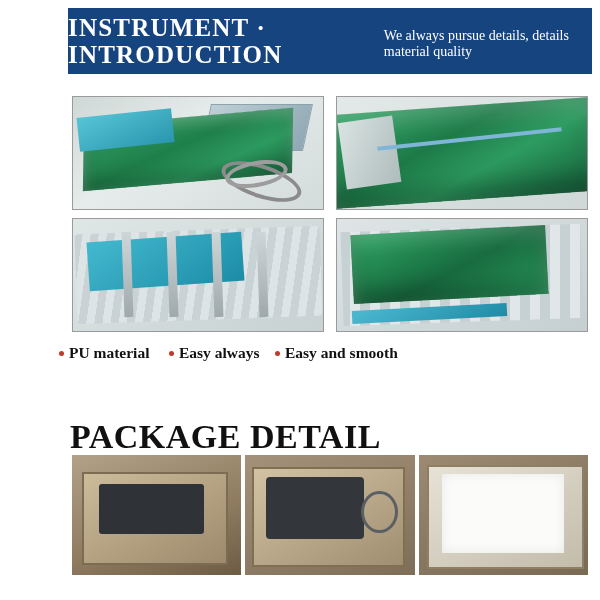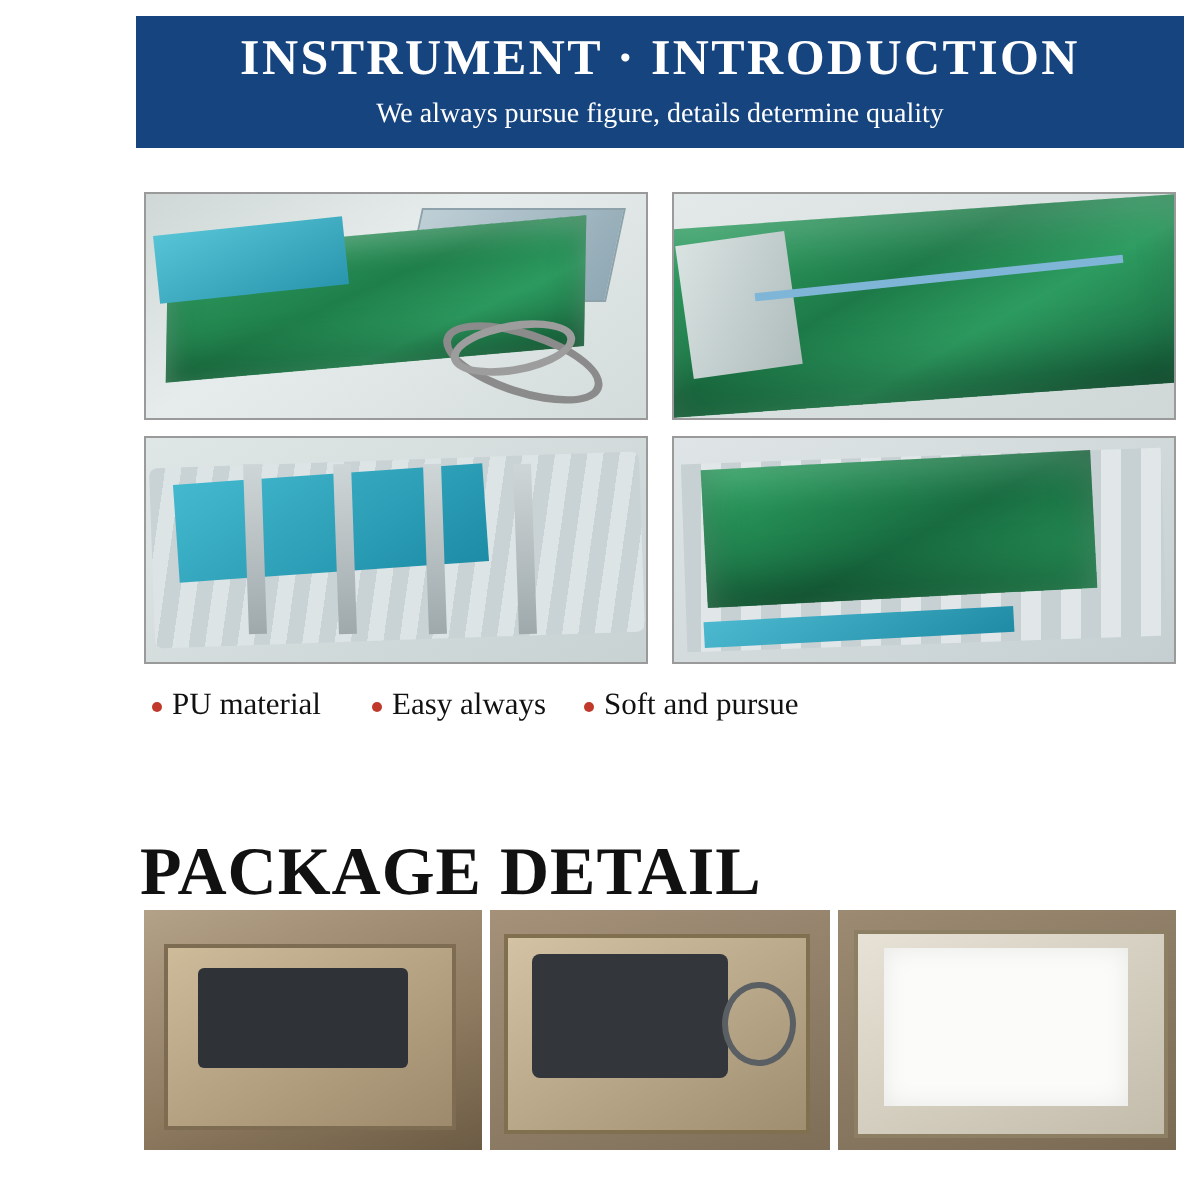--- a/index.html
+++ b/index.html
@@ -22,21 +22,21 @@
 
   
   .banner {
     position: absolute;
     left: 68px;
     top: 8px;
     width: 524px;
     height: 66px;
     background: #16447f;
     display: flex;
-    flex-direction: column;
+    flex-direction: row;
     align-items: center;
     justify-content: center;
     color: #ffffff;
     box-sizing: border-box;
   }
   .banner-title {
     font-size: 25px;
     font-weight: bold;
     letter-spacing: 1.2px;
     line-height: 1.1;
@@ -158,25 +158,26 @@
   }
   .p4 .bluestrip {
     position: absolute; left: 6%; bottom: 9%; width: 62%; height: 12%;
     background: linear-gradient(150deg,#4cb9d1,#1f8ba4);
     transform: rotate(-3deg);
   }
 
   
   .features {
     position: absolute;
-    left: 76px;
+    left: 59px;
     top: 344px;
     width: 516px;
     font-family: "Liberation Serif", serif;
     color: #111111;
+    font-weight: bold;
   }
   .feat-row {
     display: flex;
     margin-bottom: 12px;
   }
   .feat {
     display: flex;
     align-items: center;
     font-size: 15.5px;
     white-space: nowrap;
@@ -259,21 +260,21 @@
     box-shadow: inset 0 0 12px rgba(0,0,0,.08);
   }
 </style>
 </head>
 <body>
 
 <div class="page">
 
   <div class="banner">
     <div class="banner-title">INSTRUMENT  · INTRODUCTION</div>
-    <div class="banner-sub">We always pursue figure, details determine quality</div>
+    <div class="banner-sub">We always pursue details, details material quality</div>
   </div>
 
   <div class="grid">
 
     <div class="photo p1">
       <div class="tbl"></div>
       <div class="green"></div>
       <div class="blue"></div>
       <div class="hose"></div>
       <div class="hose2"></div>
@@ -307,21 +308,21 @@
       <div class="feat col1">
         <span class="dot"></span>
         <span>PU material</span>
       </div>
       <div class="feat col2">
         <span class="dot"></span>
         <span>Easy always</span>
       </div>
       <div class="feat col3">
         <span class="dot"></span>
-        <span>Soft and pursue</span>
+        <span>Easy and smooth</span>
       </div>
     </div>
     <div class="feat-row">
     </div>
   </div>
 
   <div class="pkg-title">PACKAGE DETAIL</div>
 
   <div class="pkg-grid">
     <div class="pkg-photo k1">

